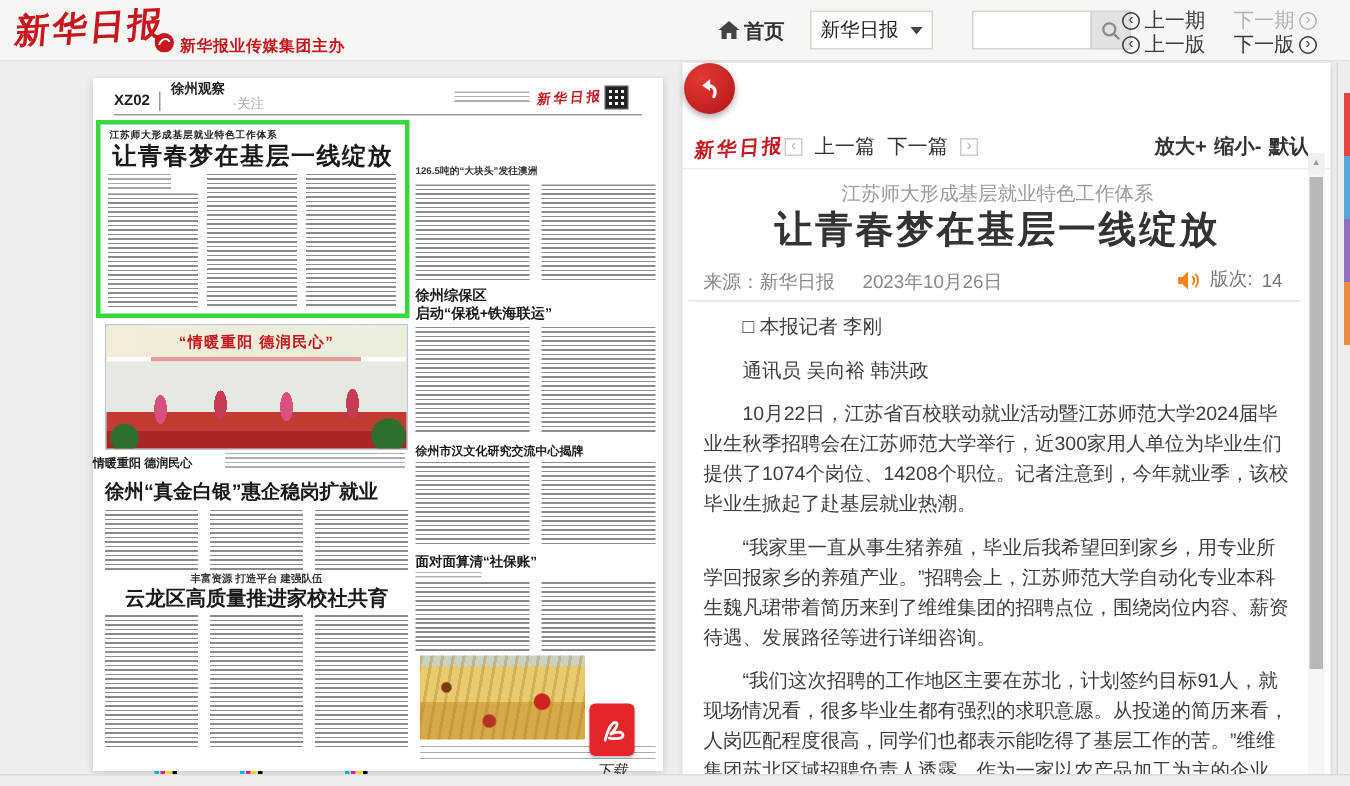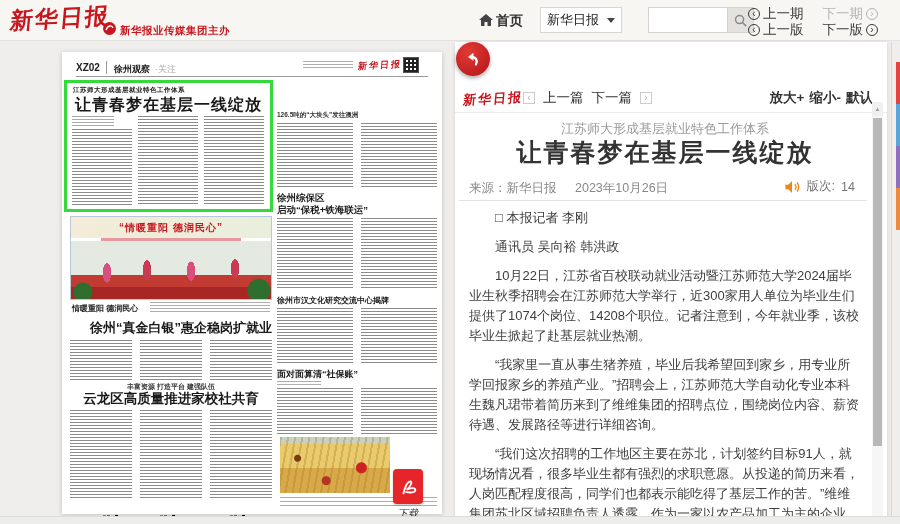--- a/index.html
+++ b/index.html
@@ -123,21 +123,21 @@
         <span>下一版</span>
         <span class="circ">›</span>
       </span>
     </div>
   </div>
 
   <div id="paper">
 
     <div class="abs" style="left:14px;top:10px;font-size:10px;font-weight:bold;color:#222;">XZ02</div>
     <div class="abs" style="left:44px;top:9px;width:1px;height:13px;background:#999;"></div>
-    <div class="abs" style="left:52px;top:11px;font-size:9px;font-weight:bold;color:#222;">徐州观察</div>
+    <div class="abs" style="left:52px;top:1px;font-size:9px;font-weight:bold;color:#222;">徐州观察</div>
     <div class="abs" style="left:93px;top:11px;font-size:9px;color:#aaa;">·关注</div>
     <div class="abs ft" style="left:241px;top:9px;width:50px;height:9px;opacity:.7;"></div>
     <div class="abs callig" style="left:296px;top:7px;font-size:9px;">新华日报</div>
     <div class="abs qr" style="left:341px;top:5px;width:14px;height:14px;"></div>
     <div class="abs" style="left:14px;top:24px;width:352px;height:1px;background:#9a9a9a;"></div>
 
     <div class="greenbox">
       <div class="abs" style="left:6px;top:3px;font-size:6.5px;font-weight:bold;color:#222;letter-spacing:.5px;">江苏师大形成基层就业特色工作体系</div>
       <div class="abs np-h" style="left:0;top:12px;width:100%;text-align:center;font-size:16px;letter-spacing:1px;">让青春梦在基层一线绽放</div>
       <div class="abs ft" style="left:5px;top:33px;width:42px;height:10px;opacity:.75;"></div>
@@ -166,24 +166,24 @@
     <div class="abs ft" style="left:215px;top:336px;width:76px;height:46px;"></div>
     <div class="abs ft" style="left:299px;top:336px;width:76px;height:46px;"></div>
 
     <div class="abs" style="left:8px;top:164px;width:202px;height:84px;border:1px solid #b9c7d6;box-sizing:border-box;">
       <div style="height:21px;background:linear-gradient(to right,#f3ecd8,#e9efdd);display:flex;align-items:center;justify-content:center;">
         <span style="color:#c8161e;font-weight:bold;font-size:10px;letter-spacing:1px;">“情暖重阳 德润民心”</span>
       </div>
       <div style="height:3px;background:linear-gradient(to right,transparent 15%,rgba(200,30,40,.45) 15% 85%,transparent 85%);"></div>
       <div class="photo1-body" style="height:58px;"></div>
     </div>
-    <div class="abs np-h" style="left:10px;top:252px;font-size:8px;">情暖重阳 德润民心</div>
+    <div class="abs np-h" style="left:0;top:252px;font-size:8px;">情暖重阳 德润民心</div>
     <div class="abs ft" style="left:88px;top:250px;width:120px;height:12px;opacity:.7;"></div>
 
-    <div class="abs np-h" style="left:8px;top:268px;width:202px;text-align:right;font-size:13px;">徐州“真金白银”惠企稳岗扩就业</div>
+    <div class="abs np-h" style="left:8px;top:268px;width:202px;text-align:left;font-size:13px;">徐州“真金白银”惠企稳岗扩就业</div>
     <div class="abs ft" style="left:8px;top:288px;width:62px;height:40px;"></div>
     <div class="abs ft" style="left:78px;top:288px;width:62px;height:40px;"></div>
     <div class="abs ft" style="left:148px;top:288px;width:62px;height:40px;"></div>
 
     <div class="abs np-h" style="left:8px;top:331px;width:202px;text-align:center;font-size:7px;color:#333;">丰富资源 打造平台 建强队伍</div>
     <div class="abs np-h" style="left:8px;top:339px;width:202px;text-align:center;font-size:13.5px;">云龙区高质量推进家校社共育</div>
     <div class="abs ft" style="left:8px;top:358px;width:62px;height:90px;"></div>
     <div class="abs ft" style="left:78px;top:358px;width:62px;height:90px;"></div>
     <div class="abs ft" style="left:148px;top:358px;width:62px;height:90px;"></div>
 

